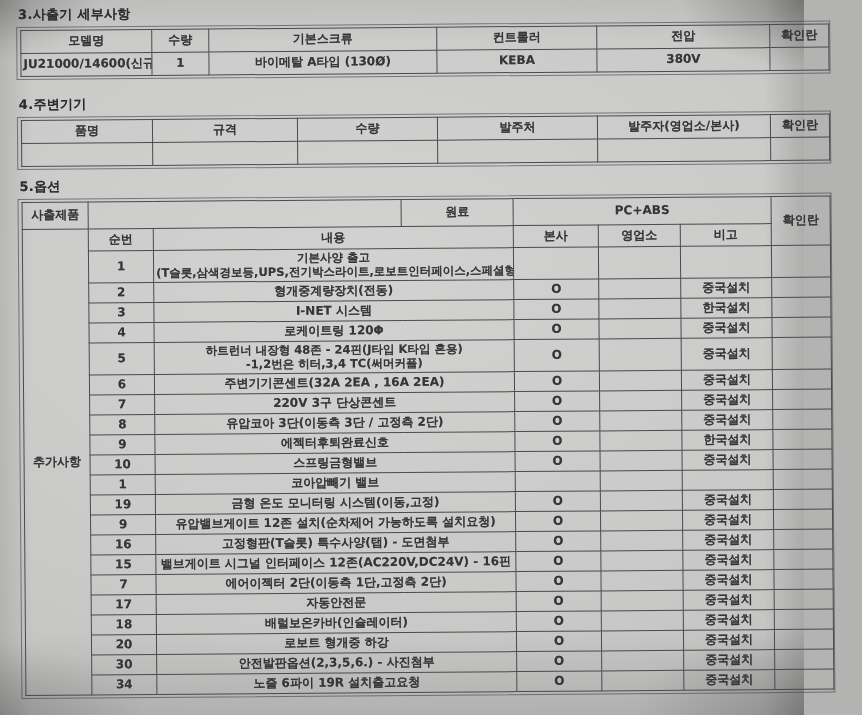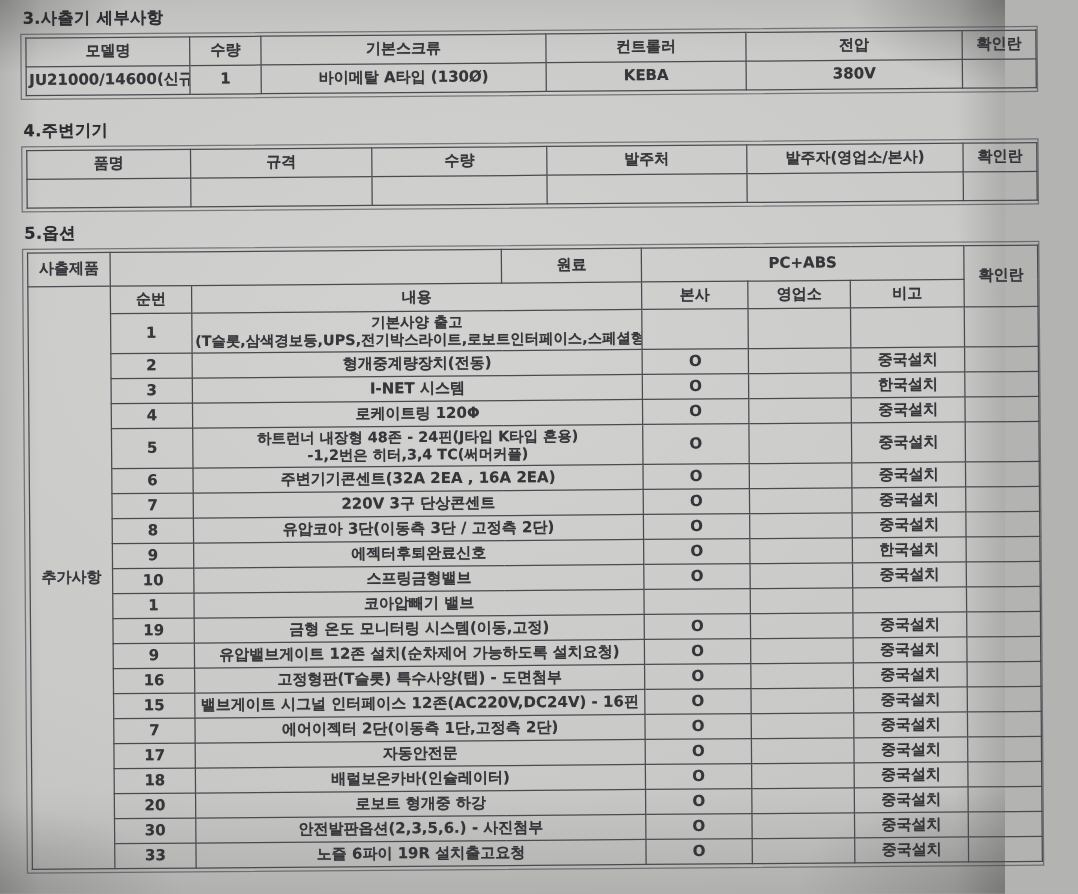--- a/index.html
+++ b/index.html
@@ -354,21 +354,21 @@
                 <td>30</td>
                 <td colspan="2">
                   <div class="line single">안전발판옵션(2,3,5,6.) - 사진첨부</div>
                 </td>
                 <td class="omark">O</td>
                 <td></td>
                 <td>중국설치</td>
                 <td></td>
               </tr>
               <tr class="orow">
-                <td>33</td>
+                <td>34</td>
                 <td colspan="2">
                   <div class="line single">노즐 6파이 19R 설치출고요청</div>
                 </td>
                 <td class="omark">O</td>
                 <td></td>
                 <td>중국설치</td>
                 <td></td>
               </tr>
             </tbody>
         </table>

